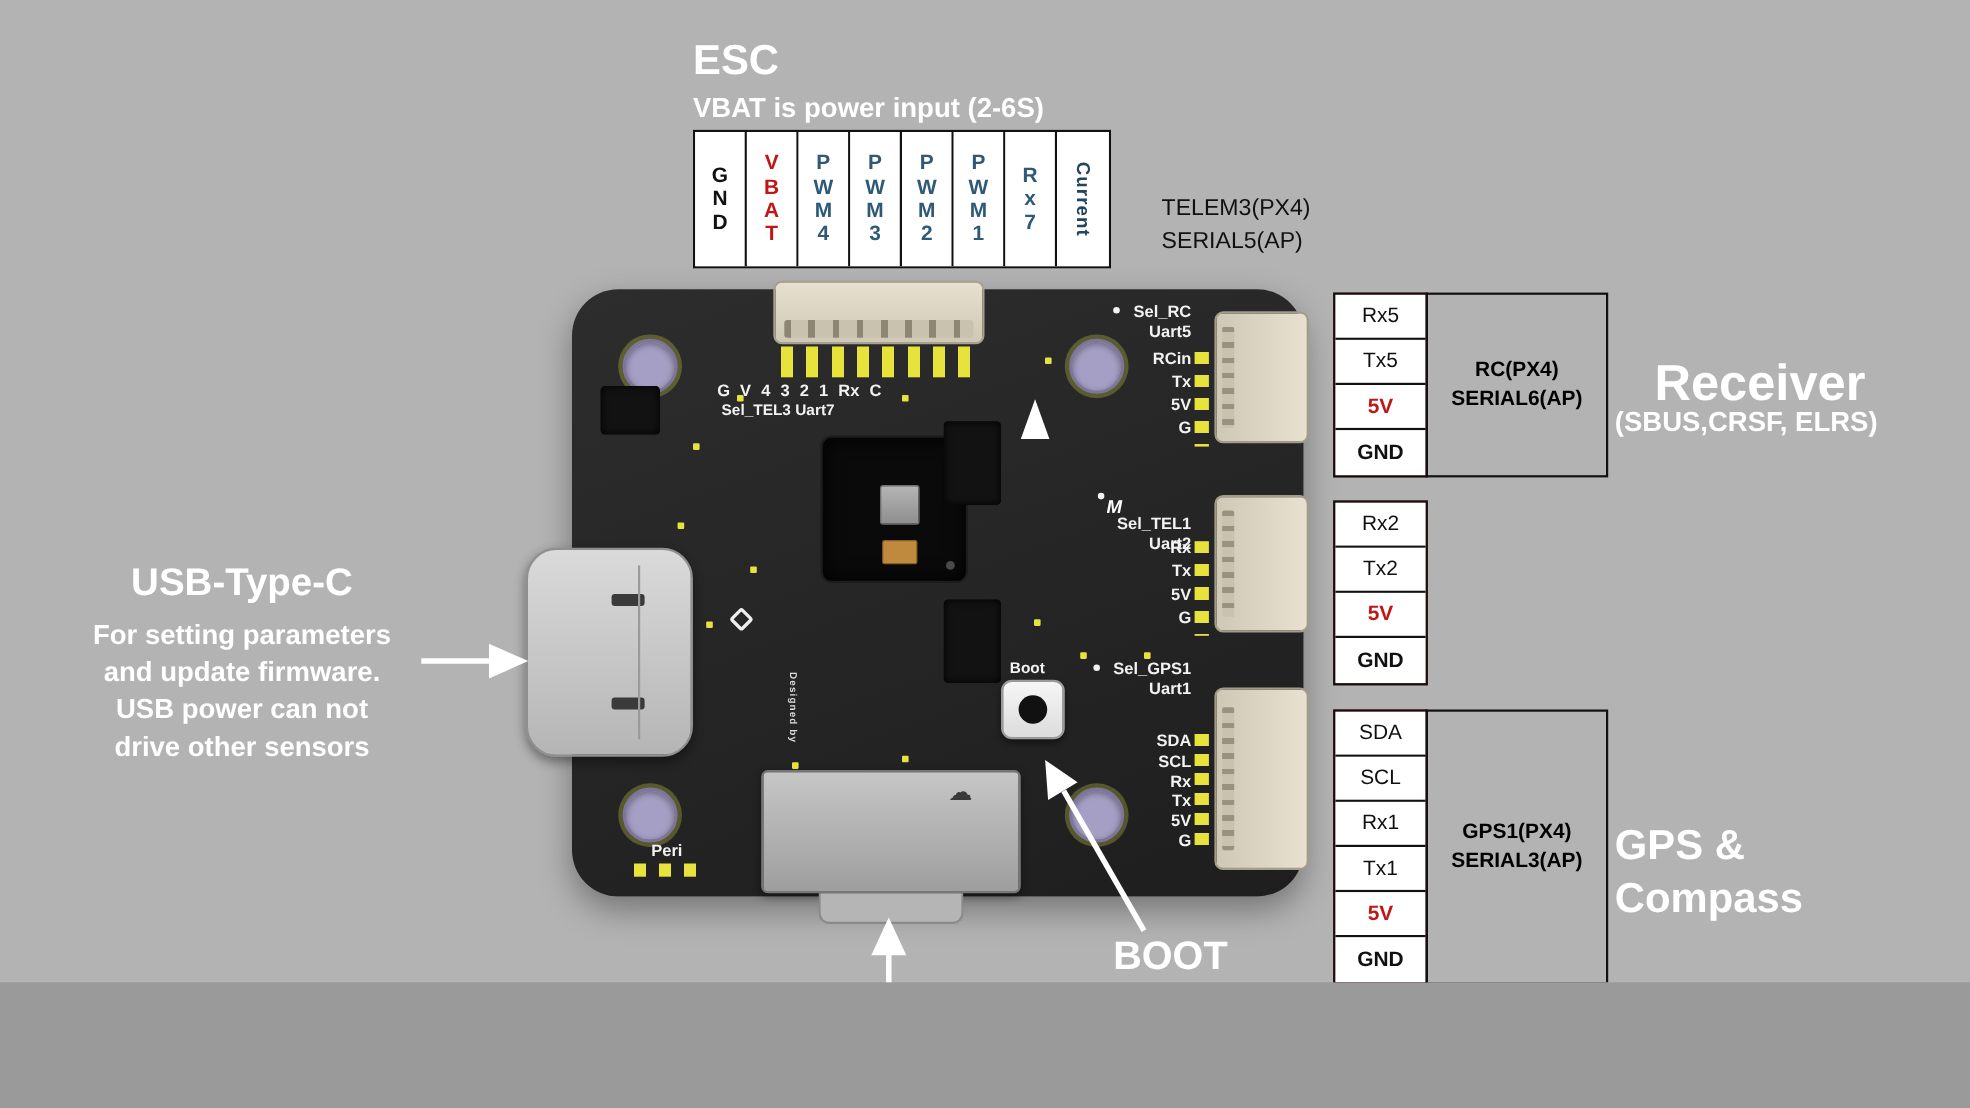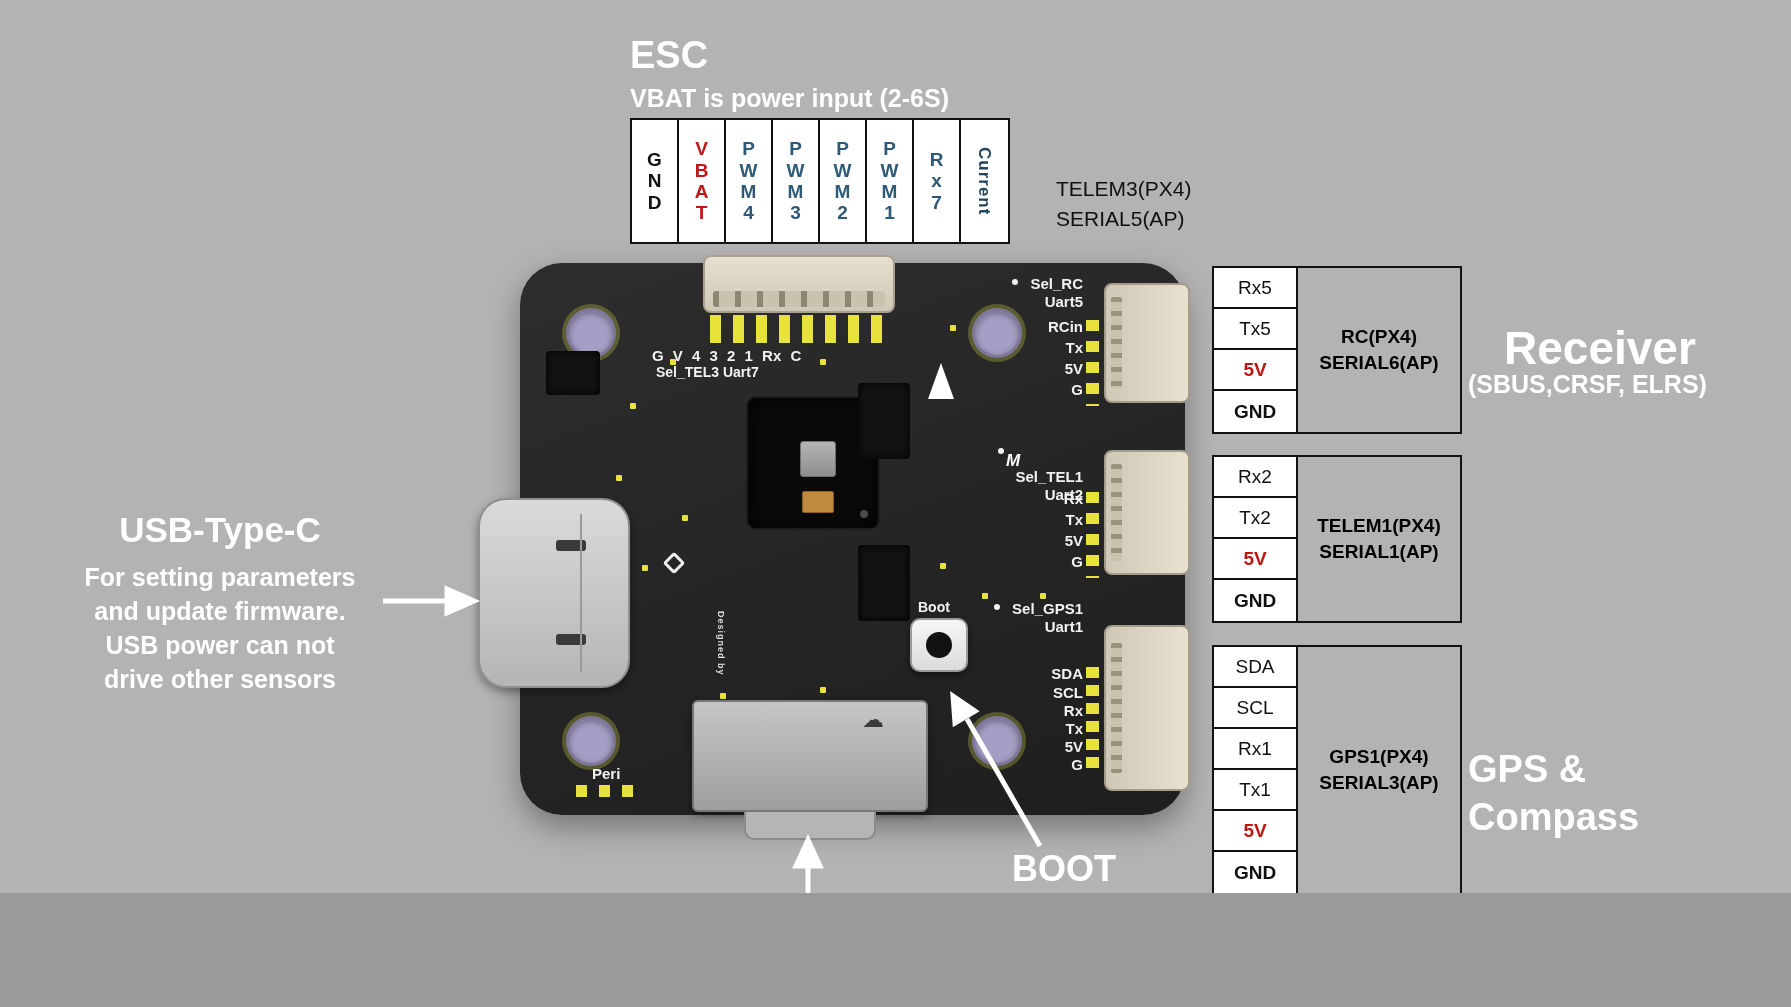--- a/index.html
+++ b/index.html
@@ -272,22 +272,20 @@
 SERIAL6(AP)</div>
   </div>
 
   <div class="port" style="left:1212px; top:455px;">
     <div class="pin-col">
       <div class="pin-cell">Rx2</div>
       <div class="pin-cell">Tx2</div>
       <div class="pin-cell red">5V</div>
       <div class="pin-cell bold">GND</div>
     </div>
-    <div class="port-name">TELEM1(PX4)
-SERIAL1(AP)</div>
   </div>
 
   <div class="port" style="left:1212px; top:645px;">
     <div class="pin-col">
       <div class="pin-cell">SDA</div>
       <div class="pin-cell">SCL</div>
       <div class="pin-cell">Rx1</div>
       <div class="pin-cell">Tx1</div>
       <div class="pin-cell red">5V</div>
       <div class="pin-cell bold">GND</div>

